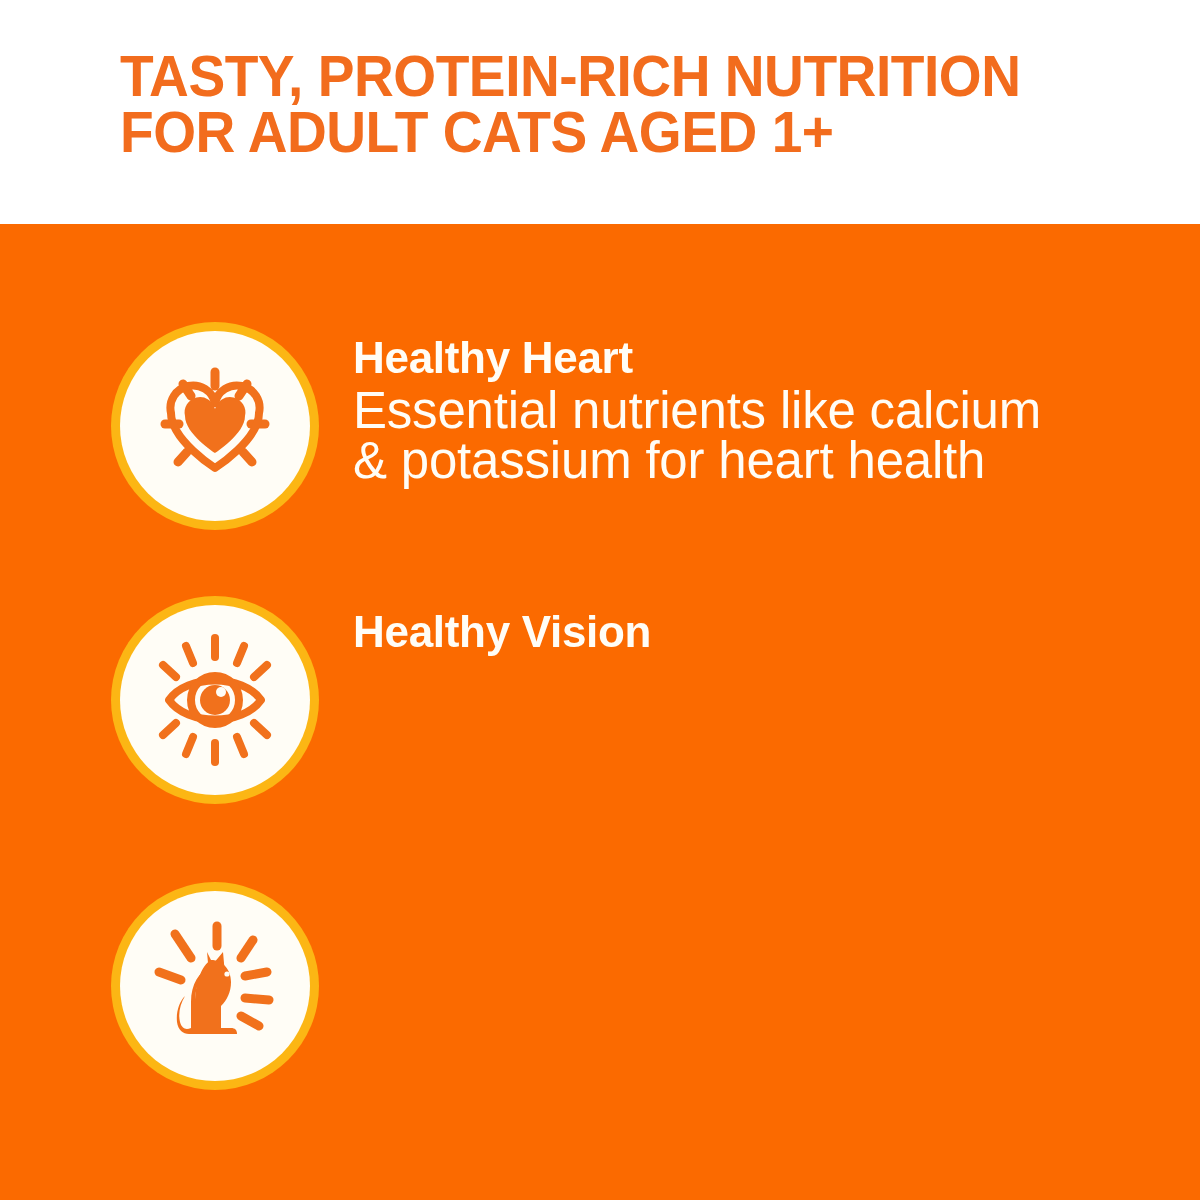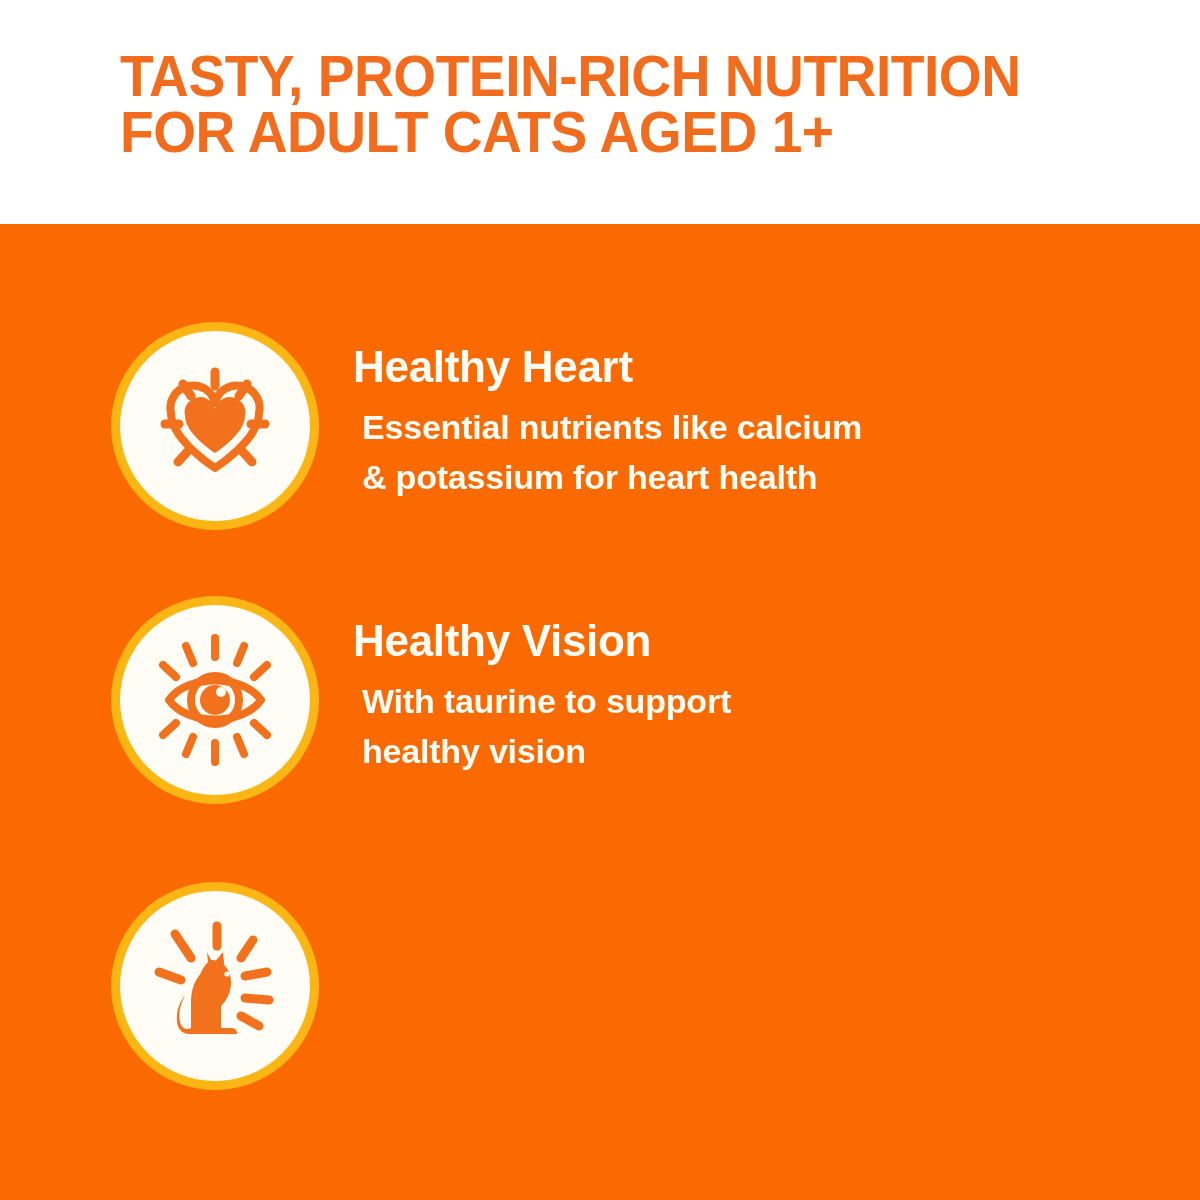--- a/index.html
+++ b/index.html
@@ -105,30 +105,30 @@
     left: 353px;
     top: 6px;
     width: 800px;
   }
   .feature-heading {
     color: #FFFDF6;
     font-weight: bold;
     font-size: 44px;
     line-height: 52px;
     letter-spacing: -0.3px;
-    margin: 13px 0 2px 0;
+    margin: 4px 0 2px 0;
     white-space: nowrap;
   }
   .feature-body {
     color: #FFFDF6;
-    font-weight: bold;
-    font-size: 34px;
+    font-weight: normal;
+    font-size: 51px;
     line-height: 50px;
     letter-spacing: -0.2px;
-    margin: 9px;
+    margin: 0;
     white-space: pre-line;
   }
 </style>
 </head>
 <body>
 
 <div id="infographic">
 
   <div class="header-band">
     <div class="headline">Tasty, Protein-Rich Nutrition
@@ -192,22 +192,20 @@
               <path d="M24 70 C 42 44, 98 44, 116 70 C 98 96, 42 96, 24 70 Z" fill="none" stroke="#F1711C" stroke-width="8" stroke-linejoin="round"></path>
               <circle cx="70" cy="70" r="24" fill="none" stroke="#F1711C" stroke-width="8"></circle>
               <circle cx="70" cy="70" r="15" fill="#F1711C"></circle>
               <circle cx="76" cy="62" r="5" fill="#FFFDF6"></circle>
             </svg>
           </span>
         </div>
       </div>
       <div class="feature-text">
         <p class="feature-heading">Healthy Vision</p>
-        <p class="feature-body">With taurine to support
-healthy vision</p>
       </div>
     </div>
 
     <div class="feature-row row-2">
       <div class="icon-badge">
         <div class="badge-inner">
           <span>
             <svg width="140" height="140" viewBox="0 0 140 140" aria-hidden="true">
               <g fill="none" stroke="#F1711C" stroke-width="9" stroke-linecap="round">
                 <line x1="72" y1="10" x2="72" y2="30"></line>

